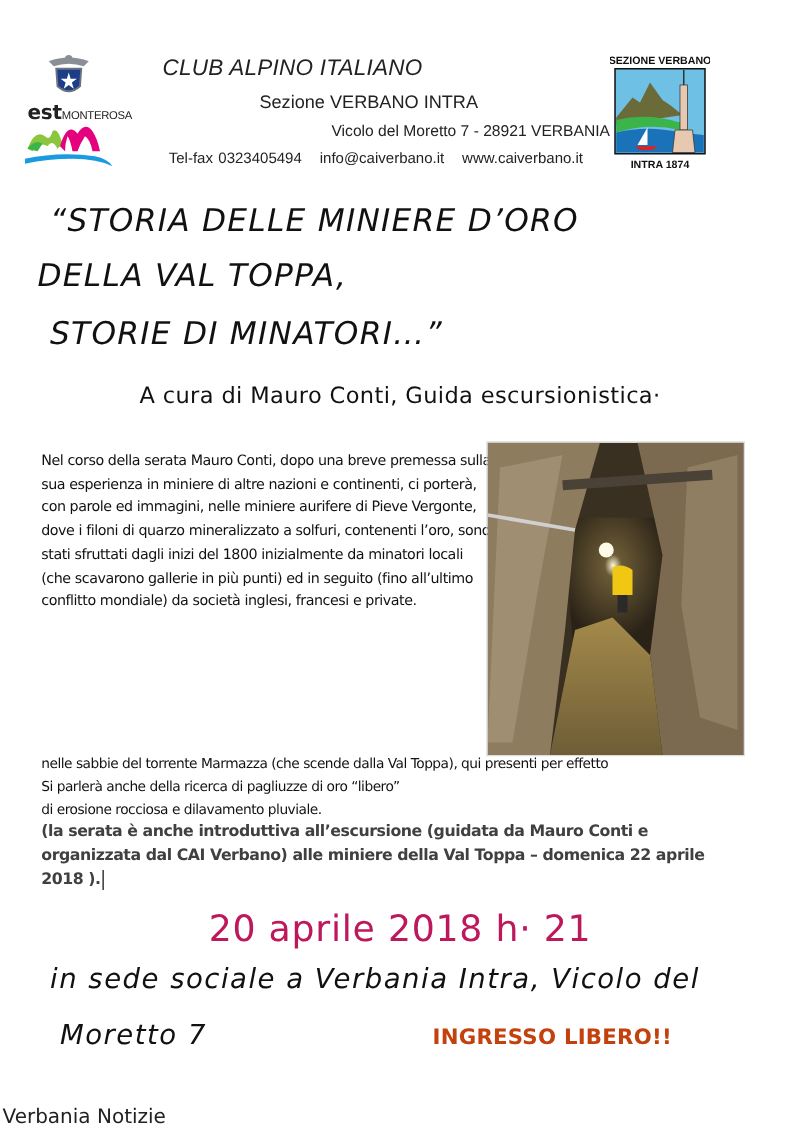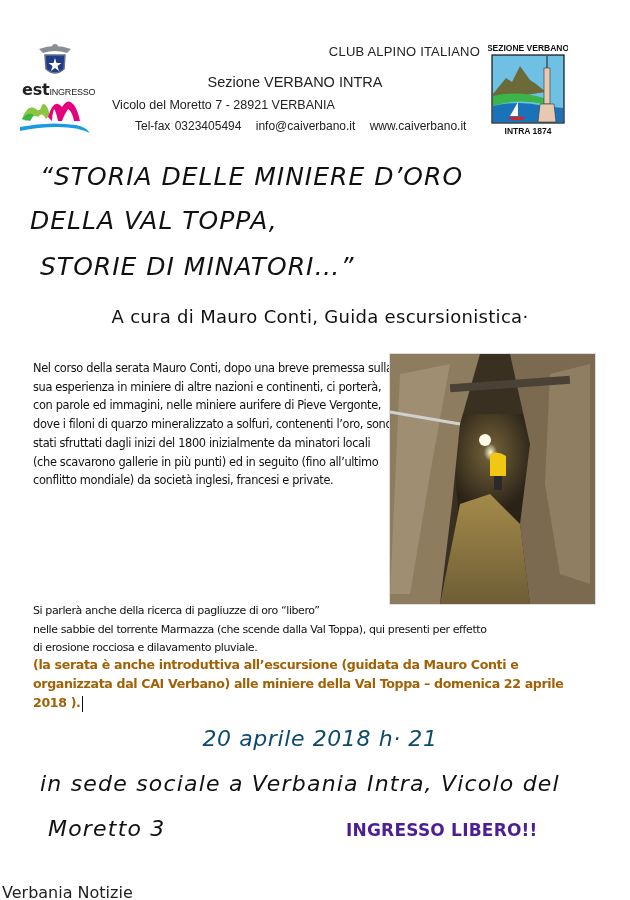--- a/index.html
+++ b/index.html
@@ -9,65 +9,65 @@
     
     .cai-emblem { left: 37px; top: 41px; width: 36px; height: 40px; }
     .est-label { left: 22px; top: 80px; font-size: 10px; color: #222; white-space: nowrap; letter-spacing: -0.2px; }
     .est-label .est { font-weight: bold; font-size: 16px; font-family: "DejaVu Sans", sans-serif; }
     .est-label .mr { font-size: 9px; }
     .em-logo { left: 18px; top: 93px; width: 75px; height: 42px; }
 
     .sez-logo { left: 488px; top: 42px; width: 80px; height: 94px; }
 
     
-    .hdr-title { left: 130px; top: 44px; width: 350px; text-align: right; font-size: 13px; color: #222; letter-spacing: 0.2px; }
+    .hdr-title { left: 130px; top: 44px; width: 350px; text-align: left; font-size: 18px; color: #222; letter-spacing: 0.2px; font-style: italic; }
     .hdr-sub { left: 120px; top: 74px; width: 350px; text-align: center; font-size: 14.5px; color: #222; }
-    .hdr-addr { left: 112px; top: 98px; width: 350px; text-align: left; font-size: 12.5px; color: #222; }
+    .hdr-addr { left: 138px; top: 98px; width: 350px; text-align: right; font-size: 12.5px; color: #222; }
     .hdr-contacts { left: 130px; top: 119px; width: 350px; text-align: left; font-size: 12px; color: #222; word-spacing: 1px; }
     .hdr-contacts span { margin: 0 5px; }
 
     
     .title { left: 40px; width: 560px; text-align: left; font-family: "DejaVu Sans", sans-serif; font-style: italic; font-size: 25px; color: #111; letter-spacing: 1px; }
     .t1 { top: 162px; }
     .t2 { top: 206px; left: 30px; width: 480px; }
     .t3 { top: 252px; left: 40px; width: 520px; }
     .curator { left: 40px; top: 306px; width: 560px; text-align: center; font-family: "DejaVu Sans", sans-serif; font-size: 18px; color: #111; letter-spacing: 0.3px; }
 
     
     .body { left: 33px; top: 359px; width: 360px; font-family: "DejaVu Sans", sans-serif; font-size: 11.4px; line-height: 18.7px; color: #111; letter-spacing: -0.35px; }
     .body p { margin: 0; }
     .body2 { left: 33px; top: 602px; width: 580px; font-family: "DejaVu Sans", sans-serif; font-size: 11px; line-height: 18.5px; color: #111; letter-spacing: -0.4px; }
     .body2 p { margin: 0; }
-    .bold-note { left: 33px; top: 655px; width: 560px; font-family: "DejaVu Sans", sans-serif; font-weight: bold; font-size: 12.6px; line-height: 19px; color: #a16207; letter-spacing: -0.35px; }
+    .bold-note { left: 33px; top: 655px; width: 560px; font-family: "DejaVu Sans", sans-serif; font-weight: bold; font-size: 12.6px; line-height: 19px; color: #404040; letter-spacing: -0.35px; }
     .caret { display: inline-block; width: 1px; height: 16px; background: #111; vertical-align: middle; margin-left: 1px; }
 
     
     .photo { left: 389px; top: 353px; width: 205px; height: 250px; overflow: hidden; border: 1px solid #ddd; }
 
     
-    .date { left: 40px; top: 726px; width: 560px; text-align: center; font-family: "DejaVu Sans", sans-serif; font-style: italic; font-size: 22px; color: #0c4a6e; letter-spacing: 0.6px; }
+    .date { left: 40px; top: 726px; width: 560px; text-align: center; font-family: "DejaVu Sans", sans-serif; font-size: 29px; color: #be185d; letter-spacing: 0.6px; }
     .venue1 { left: 40px; top: 771px; width: 580px; font-family: "DejaVu Sans", sans-serif; font-style: italic; font-size: 22px; color: #111; letter-spacing: 1.2px; }
     .venue2 { left: 48px; top: 816px; font-family: "DejaVu Sans", sans-serif; font-style: italic; font-size: 22px; color: #111; letter-spacing: 1.2px; }
-    .entry { left: 346px; top: 820px; font-family: "DejaVu Sans", sans-serif; font-weight: bold; font-size: 17px; color: #4c1d95; letter-spacing: 0.2px; }
+    .entry { left: 346px; top: 820px; font-family: "DejaVu Sans", sans-serif; font-weight: bold; font-size: 17px; color: #c2410c; letter-spacing: 0.2px; }
 
     .footer { left: 2px; top: 883px; font-family: "DejaVu Sans", sans-serif; font-size: 16px; color: #222; }
   </style>
 </head>
 <body>
 
 <div class="abs cai-emblem">
   <svg width="36" height="40" viewBox="0 0 36 40">
     <path d="M2 8 Q18 2 34 8 L30 12 Q18 8 6 12 Z" fill="#8a8f96"></path>
     <circle cx="18" cy="6" r="3" fill="#8a8f96"></circle>
     <path d="M8 14 L28 14 L27 28 Q18 36 9 28 Z" fill="#1f3c88" stroke="#6b7280" stroke-width="1.5"></path>
     <polygon points="18,17 19.5,22 24.5,22 20.5,25 22,30 18,27 14,30 15.5,25 11.5,22 16.5,22" fill="#ffffff"></polygon>
   </svg>
 </div>
 <div class="abs est-label">
-  <span class="est">est</span><span class="mr">INGRESSO</span>
+  <span class="est">est</span><span class="mr">MONTEROSA</span>
 </div>
 <div class="abs em-logo">
   <svg width="75" height="42" viewBox="0 0 75 42">
     <path d="M4 26 Q10 10 18 16 Q22 20 24 12 Q28 8 32 22 L28 26 Q24 18 20 24 Q14 20 8 28 Z" fill="#8cc63f"></path>
     <path d="M4 26 Q10 18 16 22 L12 28 Z" fill="#3bb54a"></path>
     <path d="M30 24 Q36 4 44 14 Q50 4 56 12 Q60 18 62 28 L56 28 Q54 18 50 16 Q46 22 44 28 L40 28 Q38 18 36 16 Q34 22 34 28 Z" fill="#e5007e"></path>
     <path d="M2 34 Q30 28 58 32 Q68 34 72 40 Q60 34 40 34 Q20 34 2 38 Z" fill="#1a9be0"></path>
   </svg>
 </div>
 
@@ -127,27 +127,27 @@
     <path d="M50 250 L70 150 L100 140 L130 170 L140 250 Z" fill="url(#floorg)"></path>
     <rect x="60" y="26" width="120" height="8" fill="#4a4236" transform="rotate(-4 120 30)"></rect>
     <line x1="0" y1="58" x2="70" y2="70" stroke="#d0d0d0" stroke-width="3"></line>
     <circle cx="95" cy="86" r="6" fill="#fffbe8"></circle>
     <path d="M100 100 Q108 96 116 102 L116 122 L100 122 Z" fill="#f0c814"></path>
     <rect x="104" y="122" width="8" height="14" fill="#2a2a2a"></rect>
   </svg>
 </div>
 
 <div class="abs body2">
+  <p>nelle sabbie del torrente Marmazza (che scende dalla Val Toppa), qui presenti per effetto</p>
   <p>Si parlerà anche della ricerca di pagliuzze di oro “libero”</p>
-  <p>nelle sabbie del torrente Marmazza (che scende dalla Val Toppa), qui presenti per effetto</p>
   <p>di erosione rocciosa e dilavamento pluviale.</p>
 </div>
 
 <div class="abs bold-note">
   <span>(la serata è anche introduttiva all’escursione (guidata da Mauro Conti e organizzata dal CAI Verbano) alle miniere della Val Toppa – domenica 22 aprile 2018 ).</span><span class="caret"></span>
 </div>
 
 <div class="abs date">20 aprile 2018 h· 21</div>
 <div class="abs venue1">in sede sociale a Verbania Intra, Vicolo del</div>
-<div class="abs venue2">Moretto 3</div>
+<div class="abs venue2">Moretto 7</div>
 <div class="abs entry">INGRESSO LIBERO!!</div>
 
 <div class="abs footer">Verbania Notizie</div>
 
 </body></html>

